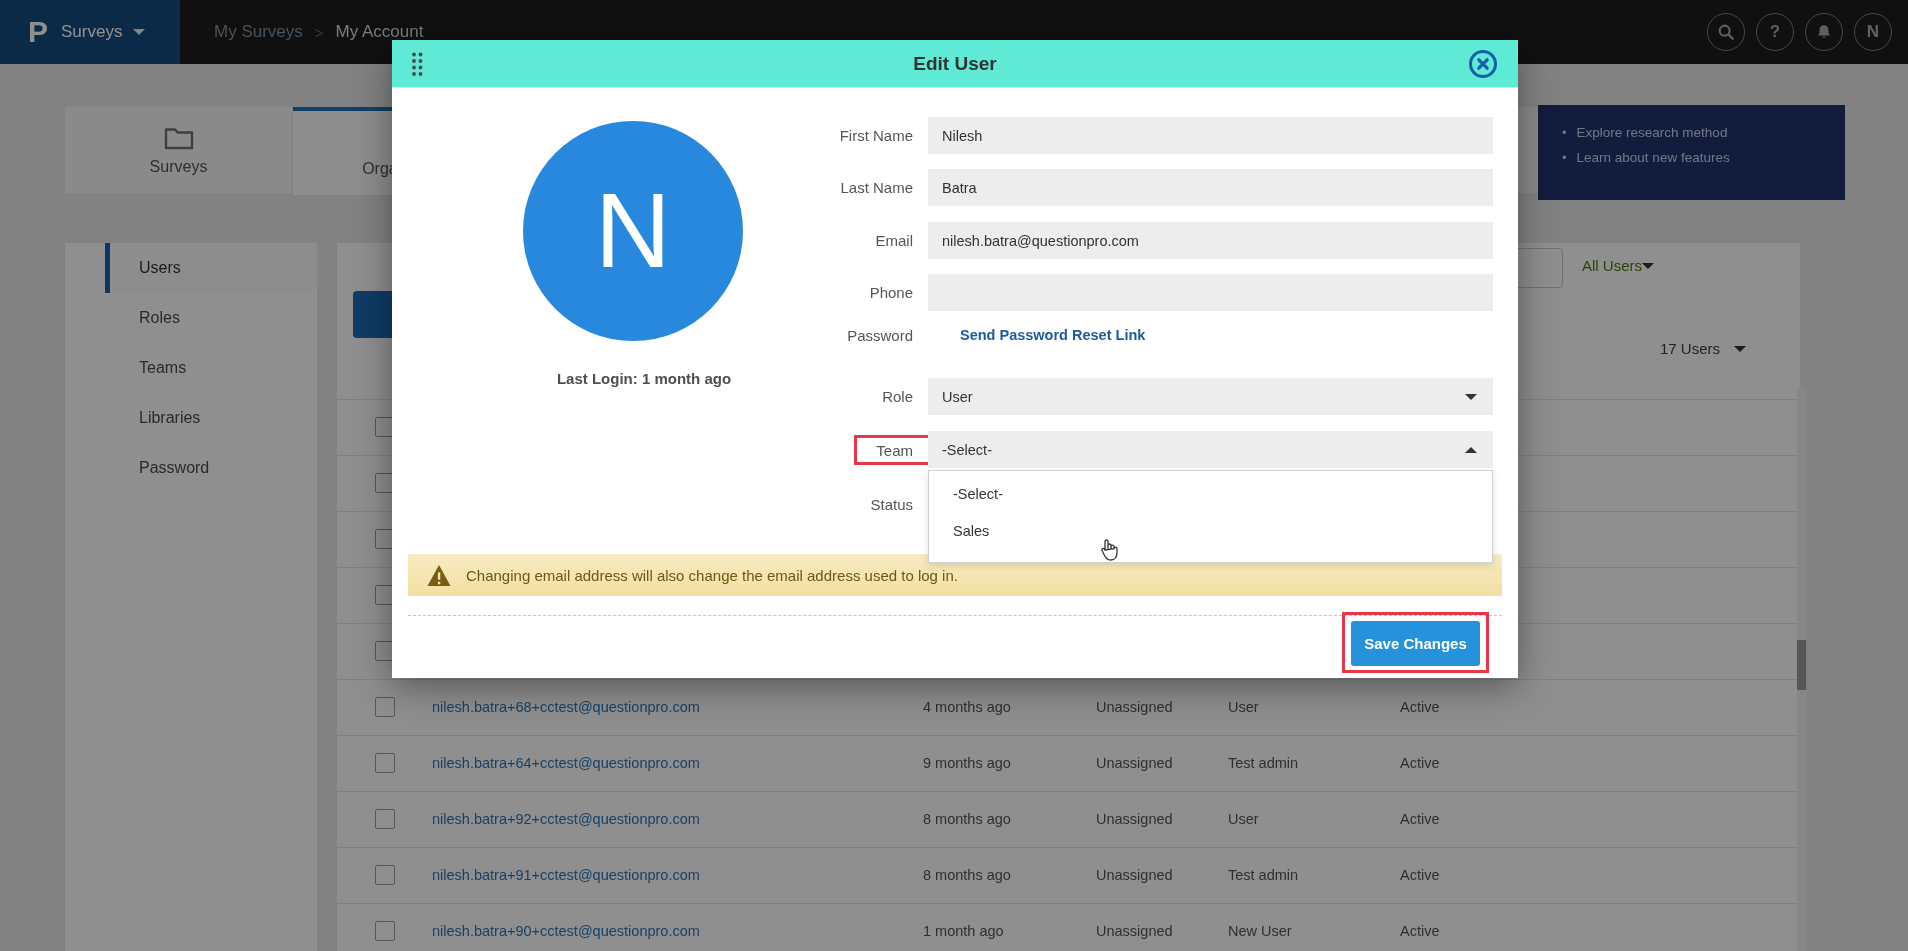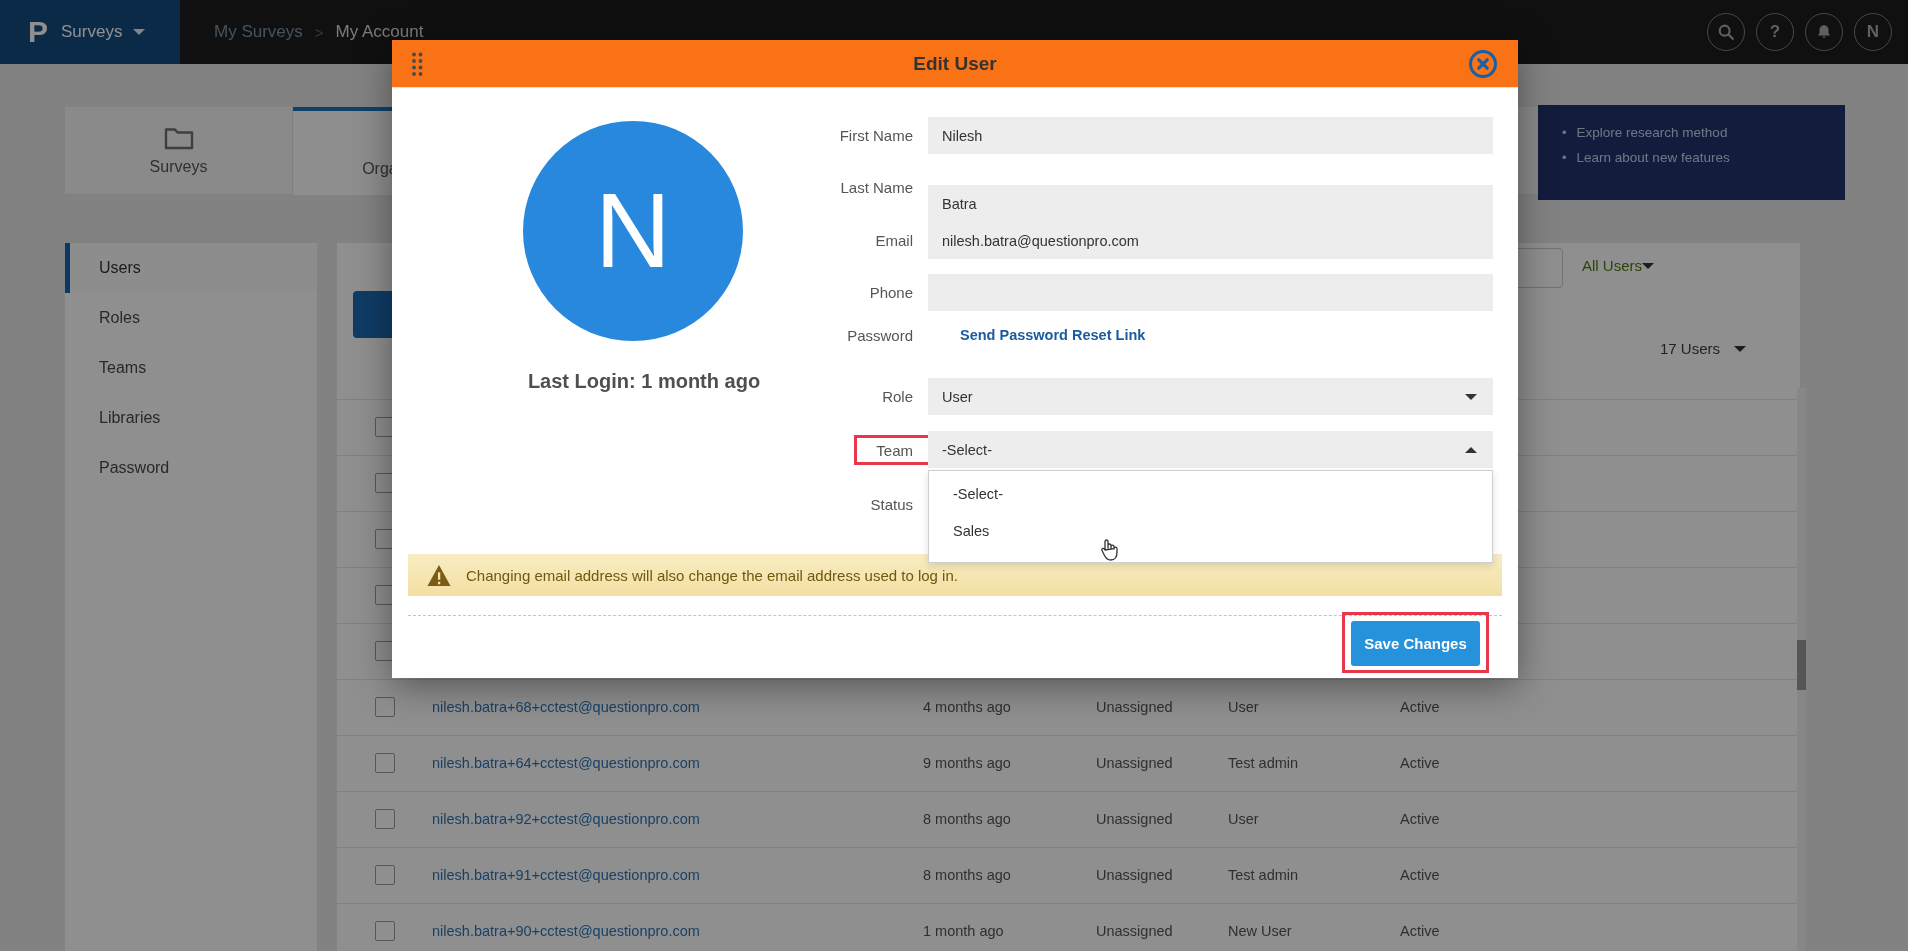--- a/index.html
+++ b/index.html
@@ -26,21 +26,21 @@
   .tab-surveys { left:0; width:228px; border-right:1px solid #e4e4e4; }
   .tab-org { left:228px; width:230px; background:#fdfdfd; border-top:4px solid #1b75bb; border-right:1px solid #e4e4e4; }
 
   
   .promo { position:absolute; left:1538px; top:105px; width:307px; height:95px; background:#22336d; z-index:2; padding:20px 0 0 24px; }
   .promo-item { color:#c2d6f0; font-size:13.5px; margin-bottom:10px; display:flex; gap:10px; }
   .promo-bullet { font-size:13px; }
 
   
   .sidebar { position:absolute; left:65px; top:243px; width:252px; height:708px; background:#fff; z-index:1; }
-  .side-item { height:50px; display:flex; align-items:center; padding-left:34px; font-size:16px; color:#4a4a4a; }
+  .side-item { height:50px; display:flex; align-items:center; padding-left:34px; font-size:16px; color:#4a4a4a;margin-left:40px; }
   .side-item.active { border-left:5px solid #1467b3; padding-left:29px; color:#333; background:#fcfcfc; }
 
   
   .table-panel { position:absolute; left:337px; top:243px; width:1463px; height:708px; background:#fff; z-index:1; overflow:hidden; }
   .primary-btn-fragment { position:absolute; left:16px; top:48px; width:118px; height:47px; background:#1b6cb5; border-radius:4px; border:none; }
   .search-input { position:absolute; left:1043px; top:5px; width:183px; height:40px; border:1px solid #ccc; border-radius:4px; background:#fff; padding:0 10px; font-size:14px; }
   .filter-select { position:absolute; left:1245px; top:14px; width:212px; display:flex; align-items:center; font-size:15px; color:#4d7c0f; }
   .caret-down-dark { width:0; height:0; border-left:6px solid transparent; border-right:6px solid transparent; border-top:6px solid #333; }
   .count-select { position:absolute; left:1323px; top:97px; display:flex; align-items:center; gap:14px; font-size:15px; color:#3d3d3d; }
   .rows { position:absolute; left:0; top:156px; width:1463px; }
@@ -54,27 +54,27 @@
   .c-status{ left:1063px; }
 
   .v-scrollbar { position:absolute; left:1797px; top:388px; width:9px; height:563px; background:#f0f0f0; z-index:2; }
   .v-thumb { position:absolute; left:0; top:252px; width:9px; height:50px; background:#9a9a9a; }
 
   
   .overlay { position:absolute; inset:0; background:rgba(0,0,0,0.44); z-index:50; }
 
   
   .modal { position:absolute; left:392px; top:40px; width:1126px; height:638px; background:#fff; z-index:100; box-shadow:0 8px 35px rgba(0,0,0,0.4); }
-  .modal-header { position:relative; height:48px; background:#f97316; border-bottom:1px solid #e3e3e3; }
+  .modal-header { position:relative; height:48px; background:#5eead4; border-bottom:1px solid #e3e3e3; }
   .drag-handle { position:absolute; left:18px; top:11px; }
   .modal-title { position:absolute; left:0; width:100%; top:13px; text-align:center; font-size:19px; font-weight:700; color:#333; }
   .close-btn { position:absolute; right:20px; top:9px; width:30px; height:30px; background:none; border:none; cursor:pointer; }
 
   .avatar-big { position:absolute; left:131px; top:81px; width:220px; height:220px; border-radius:50%; background:#2788dd; display:flex; align-items:center; justify-content:center; color:#fff; font-size:105px; font-weight:400; }
-  .last-login { position:absolute; left:32px; top:330px; width:440px; text-align:center; font-size:20px; font-weight:700; color:#4f4f4f; }
+  .last-login { position:absolute; left:32px; top:330px; width:440px; text-align:center; font-size:15px; font-weight:700; color:#4f4f4f; }
 
   .f-label { position:absolute; left:361px; width:160px; text-align:right; font-size:15px; color:#555; }
   .f-input { position:absolute; left:536px; width:565px; height:37px; background:#ededed; border:none; padding:0 14px; font-size:14.5px; color:#333; font-family:"Liberation Sans",sans-serif; }
   .f-select { position:absolute; left:536px; width:565px; height:37px; background:#ededed; display:flex; align-items:center; justify-content:space-between; padding:0 16px 0 14px; font-size:14.5px; color:#333; cursor:pointer; }
   .caret-up-dark { width:0; height:0; border-left:6px solid transparent; border-right:6px solid transparent; border-bottom:6px solid #333; }
   .pw-link { position:absolute; left:536px; top:287px; font-size:14.5px; font-weight:700; color:#1b5a9e; text-decoration:none;margin-left:32px; }
 
   .team-annotation { position:absolute; left:462px; top:395px; width:77px; height:30px; border:3px solid #e8364a; }
   .dropdown-panel { position:absolute; left:536px; top:430px; width:565px; height:93px; background:#fff; border:1px solid #cfcfcf; box-shadow:0 3px 8px rgba(0,0,0,0.12); z-index:5; }
   .dd-option { position:absolute; left:24px; font-size:14.5px; color:#333; cursor:pointer; }
@@ -295,21 +295,21 @@
 
     <div class="avatar-big">
       <span>N</span>
     </div>
     <div class="last-login">Last Login: 1 month ago</div>
 
     <span class="f-label" style="top:87px">First Name</span>
     <input class="f-input" style="top: 77px;" value="Nilesh">
 
     <span class="f-label" style="top:139px">Last Name</span>
-    <input class="f-input" style="top: 129px; margin-top: 16px;" value="Batra">
+    <input class="f-input" style="top: 129px;" value="Batra">
 
     <span class="f-label" style="top:192px">Email</span>
     <input class="f-input" style="top: 182px;" value="nilesh.batra@questionpro.com">
 
     <span class="f-label" style="top:244px">Phone</span>
     <input class="f-input" style="top: 234px;" value="">
 
     <span class="f-label" style="top:287px">Password</span>
     <a href="#" class="pw-link">Send Password Reset Link</a>
 

